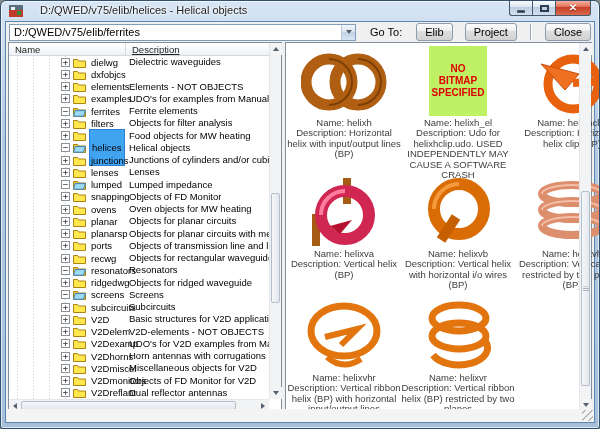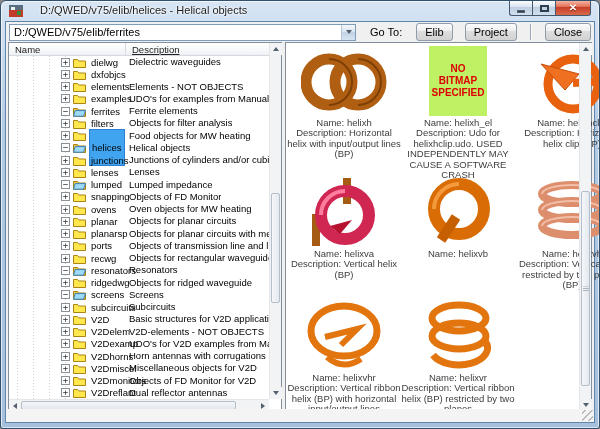--- a/index.html
+++ b/index.html
@@ -574,20 +574,21 @@
 
   <div class="cell">
     <div class="cell-image">
               <svg width="84" height="74" viewBox="0 0 84 74">
                 <circle cx="43" cy="34" r="25" fill="none" stroke="#d96c04" stroke-width="12"></circle>
                 <line x1="40" y1="42" x2="25" y2="65" stroke="#c55f02" stroke-width="10"></line>
                 <path d="M18,34 a25,25 0 0 1 25,-25" fill="none" stroke="#f59a3c" stroke-width="4"></path>
               </svg>
             </div>
     <div class="cell-name">Name: helixvb</div>
+    <div class="cell-desc">Description: Vertical helix with horizontal i/o wires (BP)</div>
   </div>
 
   <div class="cell">
     <div class="cell-image">
               <svg width="90" height="64" viewBox="0 0 90 64">
                 <g fill="none" stroke="#dc8e6d" stroke-width="8">
                   <ellipse cx="45" cy="14" rx="30" ry="9"></ellipse>
                   <ellipse cx="45" cy="30" rx="30" ry="9"></ellipse>
                   <ellipse cx="45" cy="46" rx="30" ry="9"></ellipse>
                 </g>

